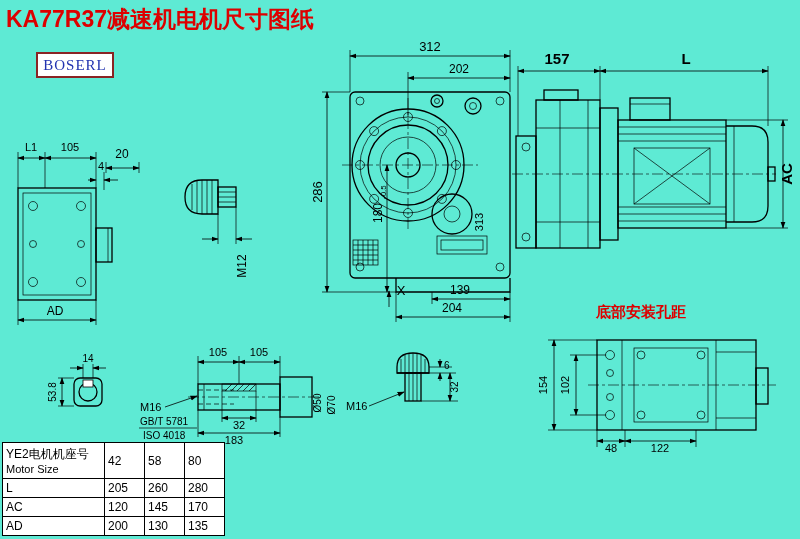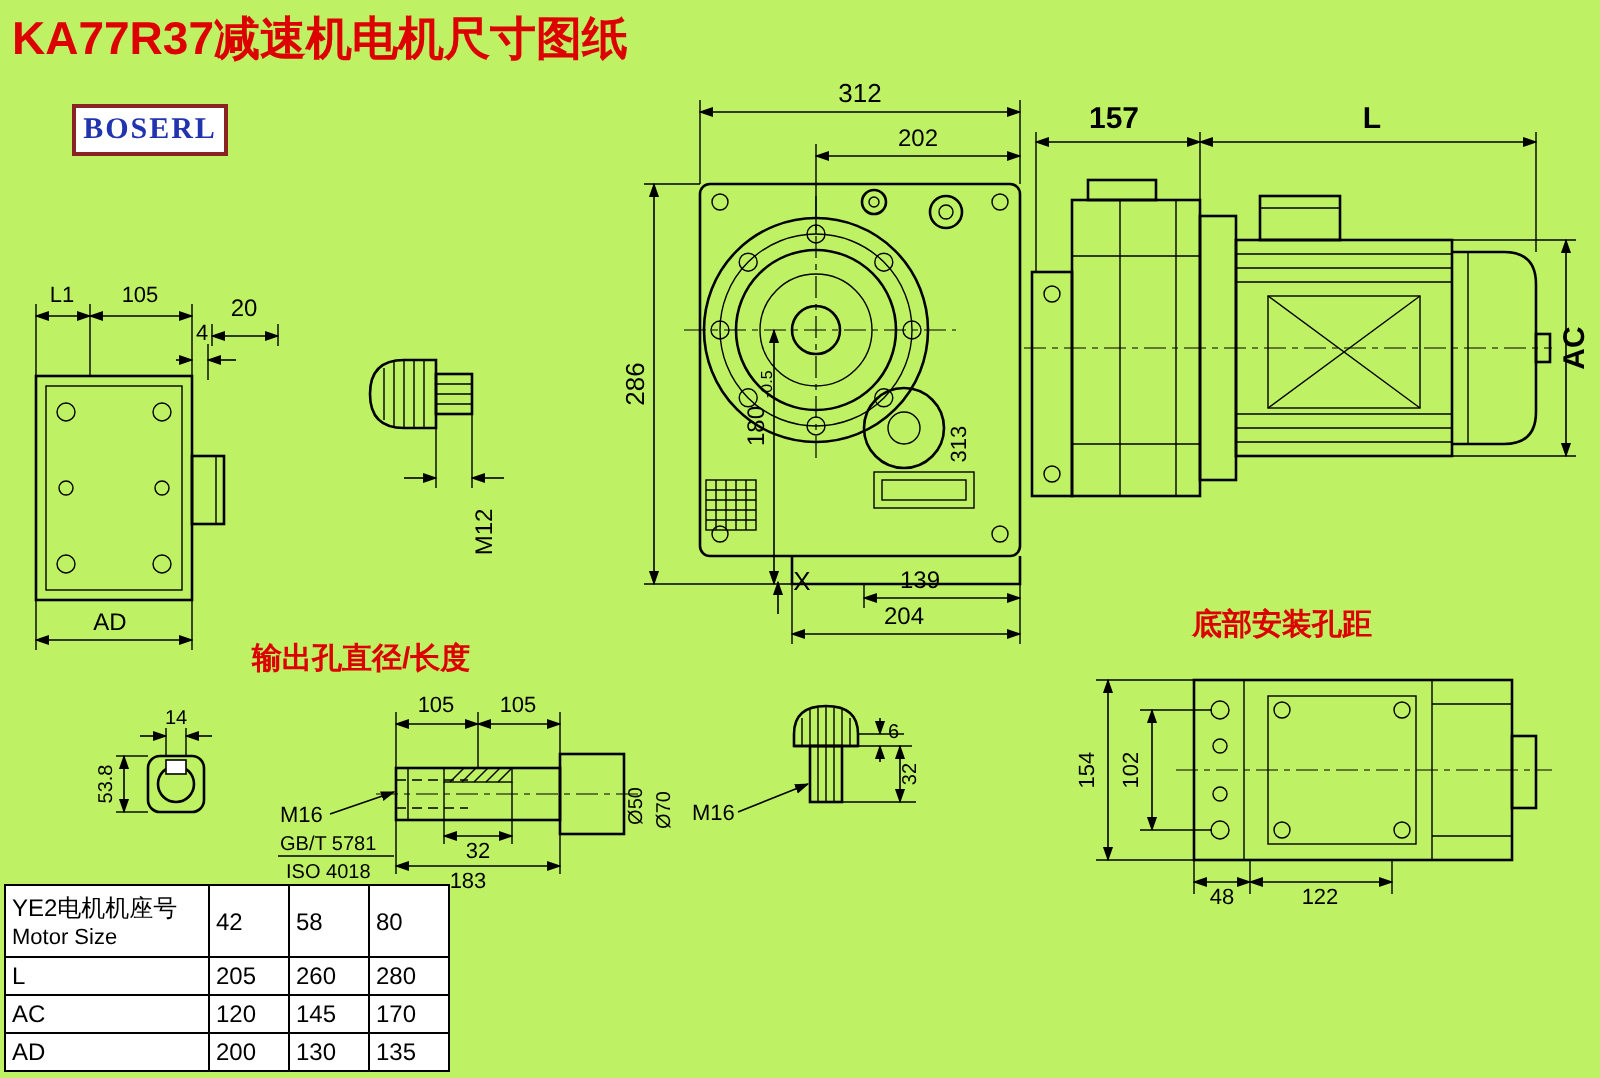--- a/index.html
+++ b/index.html
@@ -1,21 +1,21 @@
 <!DOCTYPE html>
 <html><head>
 <meta charset="utf-8">
 <style>
   *{margin:0;padding:0;box-sizing:border-box}
   html,body{background:#fff}
   body{width:800px;height:539px;position:relative;font-family:"Liberation Sans",sans-serif;overflow:hidden}
-  .stage{position:absolute;left:0;top:0;width:800px;height:539px;background:#bef264}
+  .stage{position:absolute;left:0;top:0;width:800px;height:539px;background:#5eead4}
   .title{position:absolute;left:6px;top:4px;font-size:23px;font-weight:bold;color:#dd0000;white-space:nowrap}
   .logo{position:absolute;left:36px;top:52px;width:78px;height:26px;border:2px solid #8a2424;color:#2233b0;
-        font-family:"Liberation Serif",serif;font-weight:bold;font-size:15px;display:flex;align-items:center;
+        font-family:"Liberation Serif",serif;font-weight:normal;font-size:15px;display:flex;align-items:center;
         justify-content:center;letter-spacing:1px;background:#fff}
   .rlabel{position:absolute;font-size:15px;font-weight:bold;color:#dd0000;white-space:nowrap}
   svg{position:absolute;left:0;top:0}
   svg text{font-family:"Liberation Sans",sans-serif;fill:#000}
   .ol{fill:none;stroke:#000;stroke-width:1.3}
   .thin{fill:none;stroke:#000;stroke-width:0.7}
   .dim{fill:none;stroke:#000;stroke-width:0.8}
   .lead{fill:none;stroke:#000;stroke-width:0.8}
   .cl{fill:none;stroke:#000;stroke-width:0.6;stroke-dasharray:11 3 3 3}
   .dash{fill:none;stroke:#000;stroke-width:0.7;stroke-dasharray:5 3}
@@ -29,21 +29,20 @@
   .en{font-size:11px}
 </style>
 </head>
 <body>
 
 <div class="stage">
 
   <div class="title">KA77R37减速机电机尺寸图纸</div>
   <div class="logo">BOSERL</div>
 
-  <div class="rlabel" style="left:126px;top:320px">输出孔直径/长度</div>
   <div class="rlabel" style="left:596px;top:303px">底部安装孔距</div>
 
   <svg width="800" height="539" viewBox="0 0 800 539">
     <defs>
       <marker id="arr" viewBox="0 0 10 10" refX="9" refY="5" markerWidth="9" markerHeight="9" orient="auto-start-reverse" markerUnits="strokeWidth">
         <path d="M0,1.5 L10,5 L0,8.5 Z" fill="#000"></path>
       </marker>
     </defs>
 
     <g>

